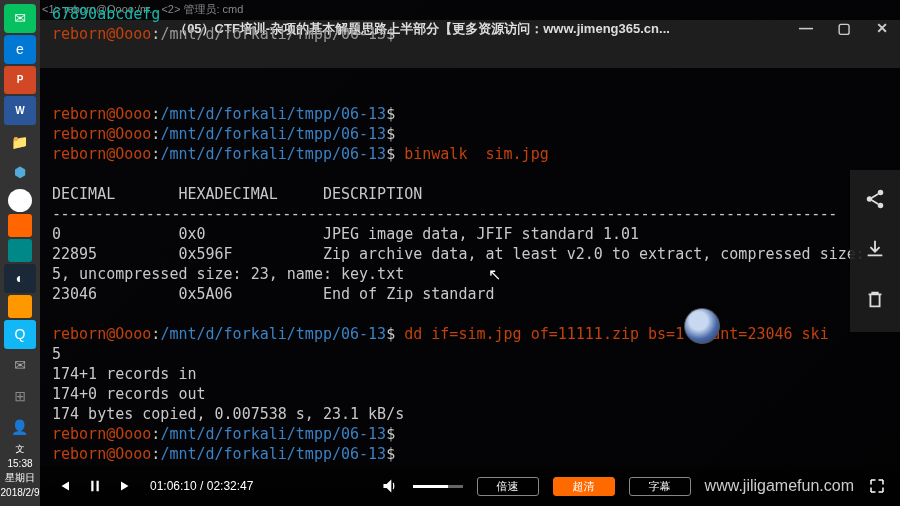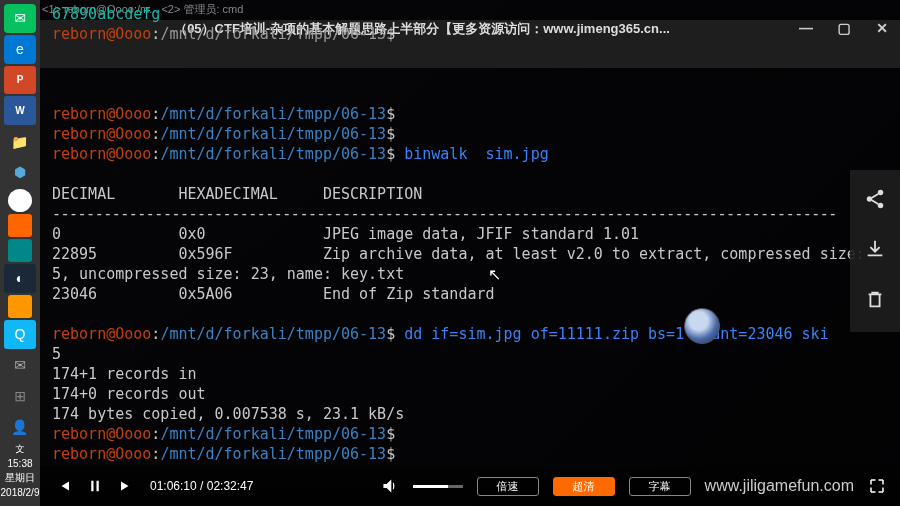--- a/index.html
+++ b/index.html
@@ -24,21 +24,21 @@
   
   .titlebar { position: absolute; top: 20px; left: 0; right: 0; height: 48px; background: #1e1e1e; display: flex; align-items: flex-start; padding: 0 8px; color: #ddd; font-size: 13px; font-weight: bold; }
   .titlebar-text { flex: 1; text-align: center; }
   .window-btns { display: flex; gap: 18px; color: #ccc; font-size: 14px; }
   .window-btn { width: 20px; text-align: center; cursor: pointer; }
   
   .terminal { position: absolute; top: 0; left: 8px; right: 0; bottom: 40px; font-family: "Consolas", monospace; font-size: 15px; line-height: 20px; color: #c8c8c8; padding: 4px; white-space: pre; overflow: hidden; }
   .terminal .dim { color: #999; }
   .terminal .user { color: #c2410c; }
   .terminal .path { color: #3b82c4; }
-  .terminal .cmd { color: #3b82f6; }
+  .terminal .cmd { color: #c2410c; }
   .terminal .dashes { color: #c8c8c8; letter-spacing: -0.5px; }
   .top-overlay { color: #14b8a6; }
   
   .right-tools { position: absolute; right: 0; top: 170px; width: 50px; background: rgba(30,30,30,0.9); display: flex; flex-direction: column; align-items: center; gap: 24px; padding: 18px 0; }
   .right-tool { color: #ddd; cursor: pointer; }
   .right-tool svg { width: 22px; height: 22px; fill: #ddd; }
   
   .avatar { position: absolute; right: 180px; top: 308px; width: 36px; height: 36px; border-radius: 50%; background: radial-gradient(circle at 40% 35%, #c8d8f0 30%, #4868a8 60%, #203050 100%); border: 1px solid #555; }
   
   .cursor { position: absolute; left: 448px; top: 265px; font-size: 16px; color: #fff; pointer-events: none; }

